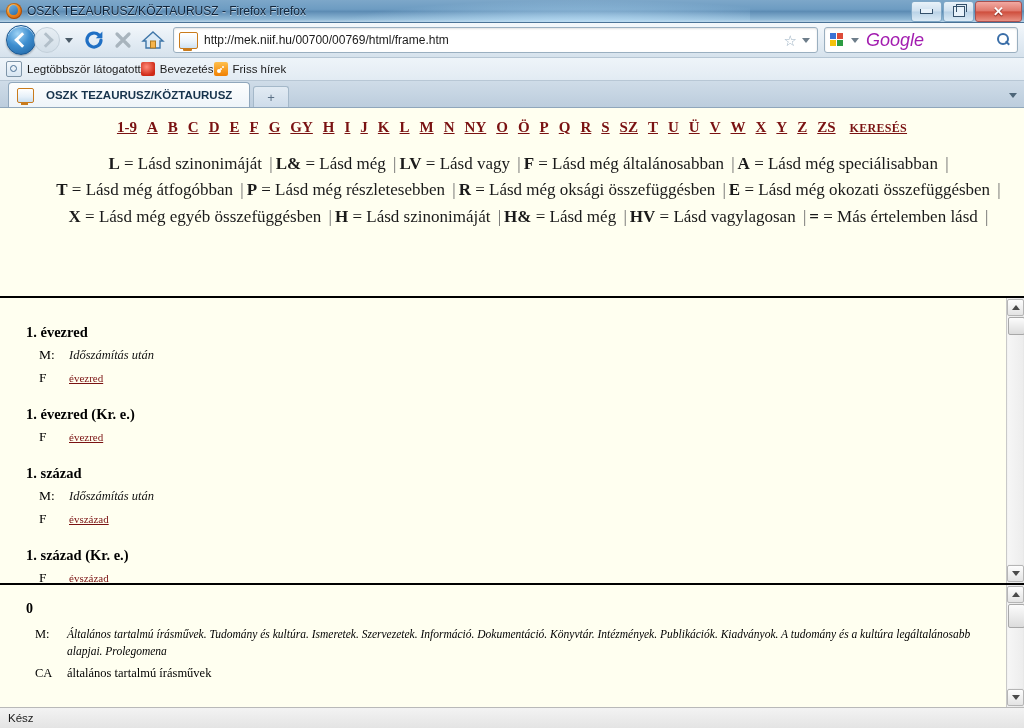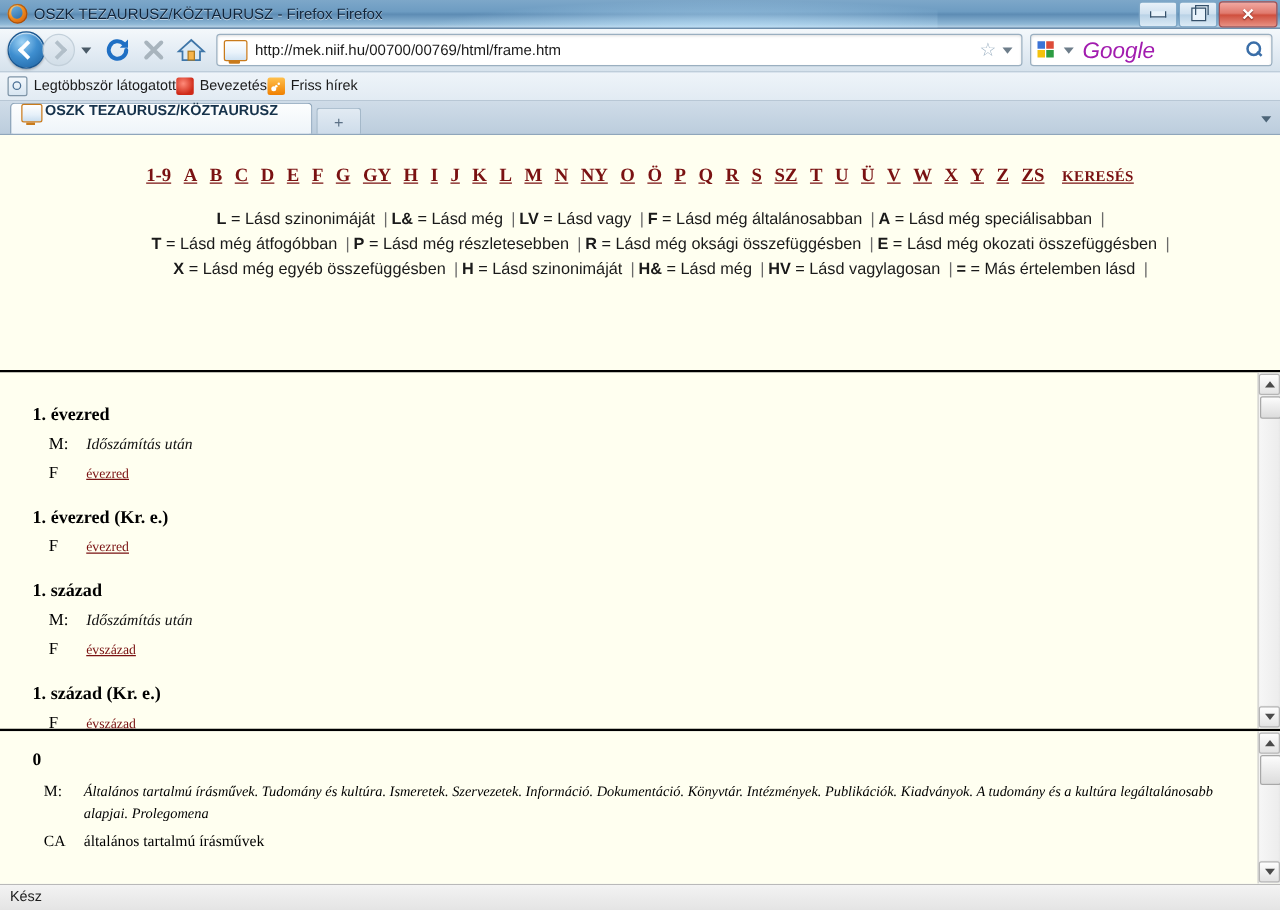--- a/index.html
+++ b/index.html
@@ -134,21 +134,21 @@
     box-shadow:2px -2px 0 -1px #fff, 4px -4px 0 -1px #fff;
   }
 
   
   .tabstrip{
     height:26px;flex:0 0 26px;display:flex;align-items:flex-end;padding-left:8px;
     background:linear-gradient(180deg,#cfdce8 0%,#bccddd 100%);
     border-bottom:1px solid #8fa6bb;position:relative;
   }
   .tab{
-    height:24px;display:flex;align-items:flex-start;gap:2px;padding:0 12px 0 8px;
+    height:24px;display:flex;align-items:center;gap:12px;padding:0 12px 0 8px;
     background:linear-gradient(180deg,#fdfefe 0%,#eef4f9 100%);
     border:1px solid #90a7bc;border-bottom:none;border-radius:4px 4px 0 0;
     min-width:220px;
   }
   .tab-ico{
     width:15px;height:13px;flex:0 0 15px;border:1px solid #c97b1c;border-radius:2px;
     background:linear-gradient(180deg,#fff 0%,#e6f0f9 60%,#c9def0 100%);position:relative;
   }
   .tab-ico::after{content:"";position:absolute;left:3px;bottom:-3px;width:7px;height:2px;background:#c97b1c;}
   .tab-label{font-size:11.5px;font-weight:bold;color:#16324b;white-space:nowrap;}
@@ -168,30 +168,30 @@
   }
 
   
   .page{flex:1 1 auto;position:relative;background:#fffff0;overflow:hidden;display:flex;flex-direction:column;}
 
   .frame-top{
     flex:0 0 188px;background:#fffff0;position:relative;overflow:hidden;
     border-bottom:2px solid #000;
   }
   .nav-letters{
-    text-align:center;padding-top:25px;
+    text-align:center;padding-top:11px;
     font-family:"Liberation Serif",serif;font-size:15px;
   }
   .nav-letters a{
     color:#7a1212;text-decoration:underline;font-weight:bold;margin:0 5px;white-space:nowrap;
   }
   .nav-letters a.search-link{font-size:12px;letter-spacing:.3px;margin-left:9px;}
   .legend{
     margin-top:15px;text-align:center;
-    font-family:Liberation Sans, sans-serif;font-size:13px;color:#1a1a1a;line-height:1.55;margin-left:36px;
+    font-family:Liberation Serif, serif;font-size:17px;color:#1a1a1a;line-height:1.55;margin-left:36px;
   }
   .legend b{font-weight:bold;}
   .legend .sep{color:#6a6a6a;padding:0 3px;}
 
   .frame-main{
     flex:1 1 auto;position:relative;background:#fffff0;overflow:hidden;
     border-bottom:2px solid #000;display:flex;
   }
   .frame-main-inner{flex:1 1 auto;overflow:hidden;position:relative;padding:26px 0 0 26px;}
   .entry{margin-bottom:20px;}

